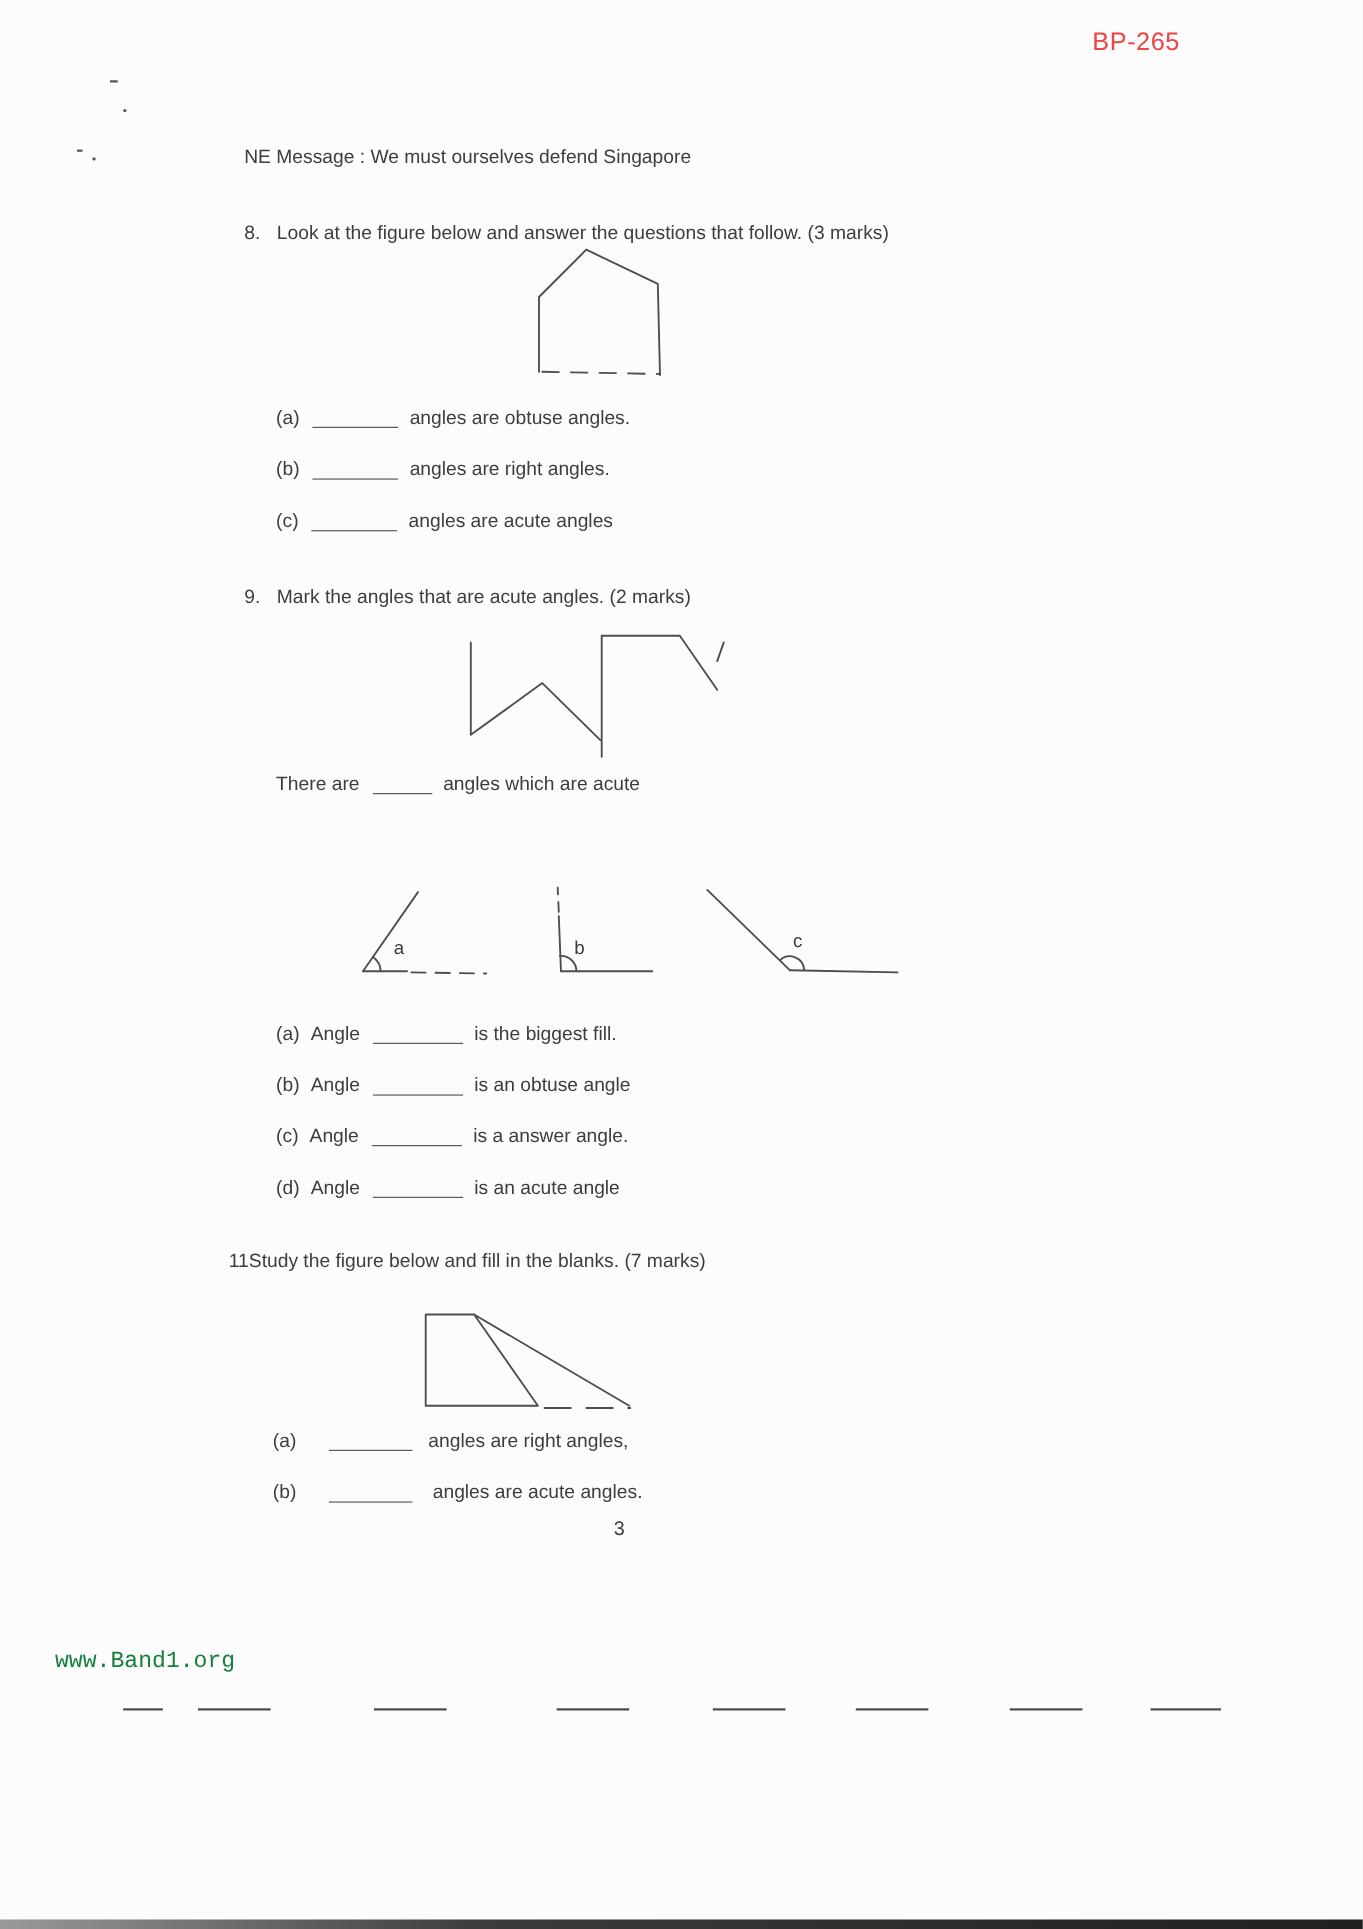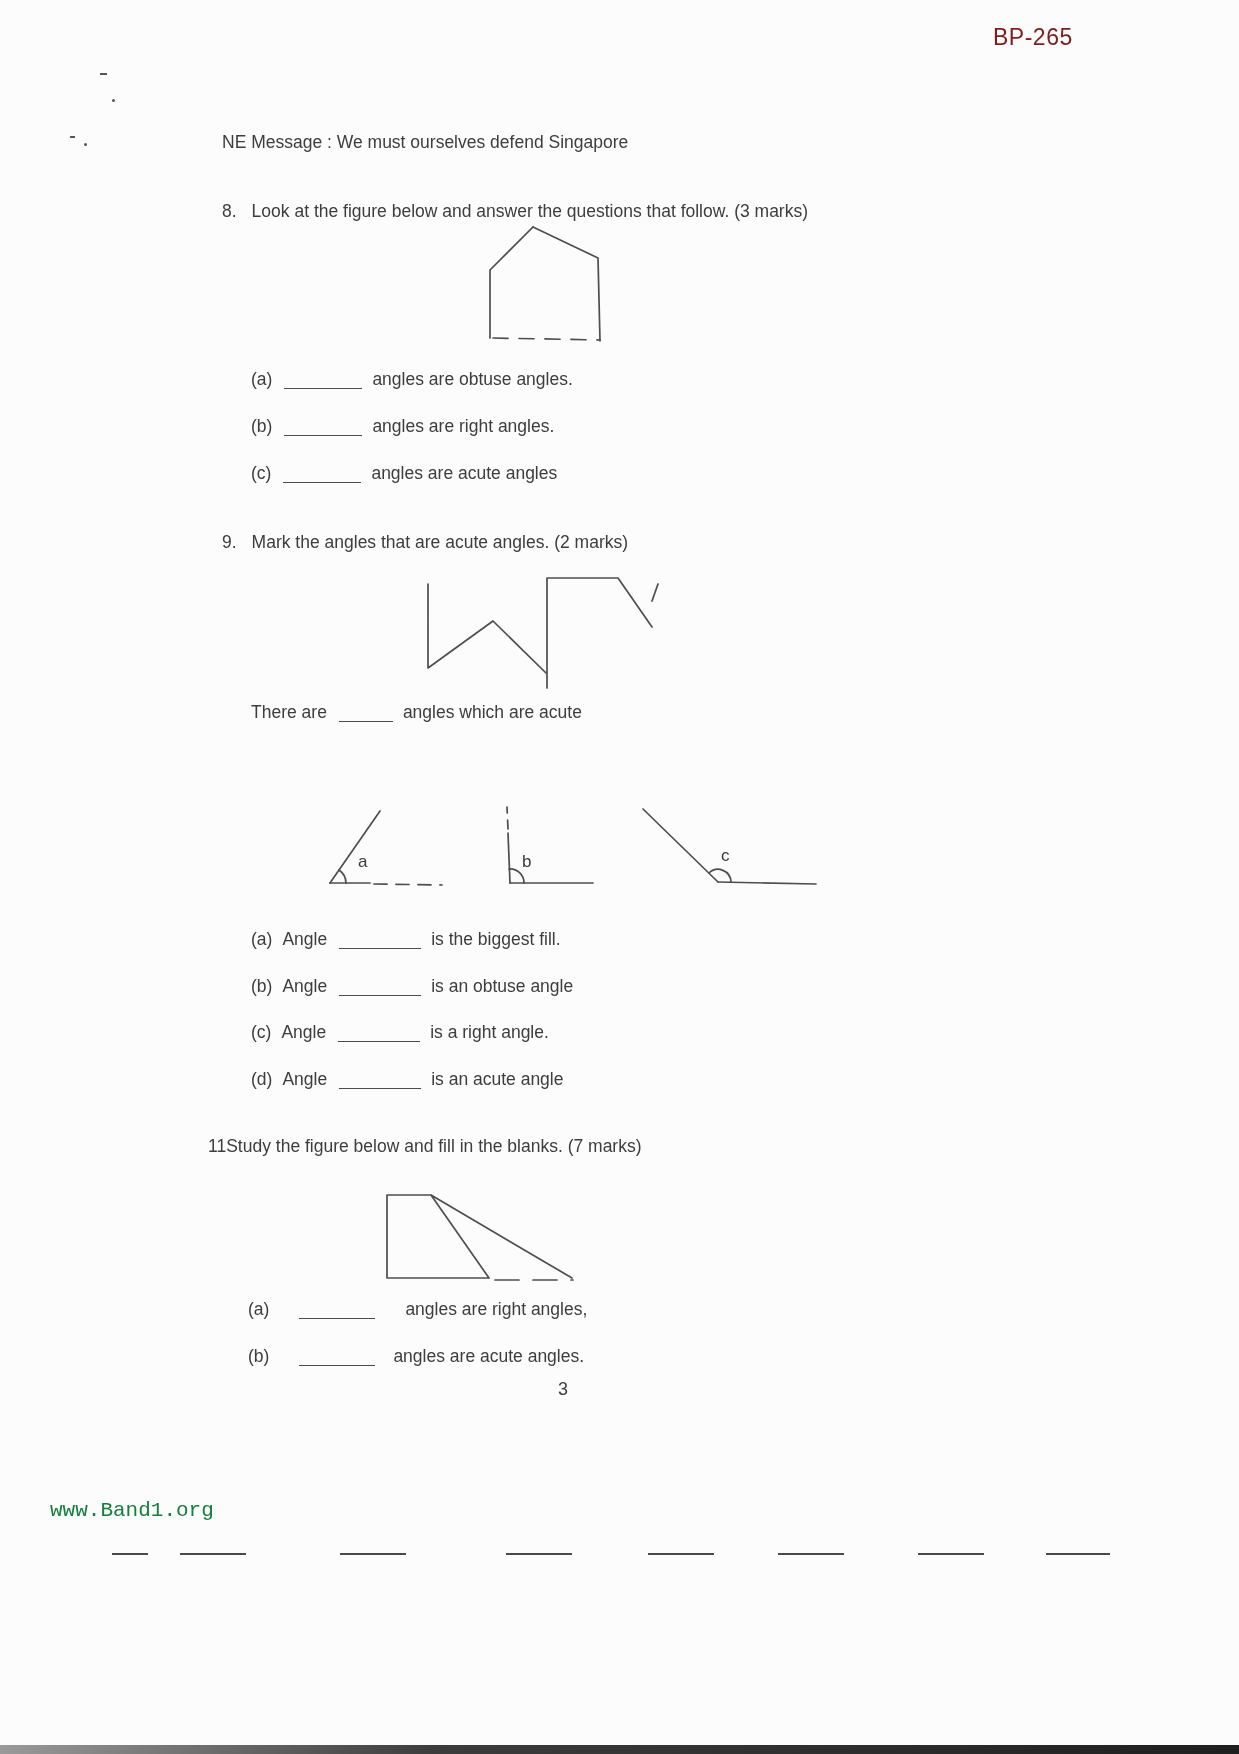--- a/index.html
+++ b/index.html
@@ -6,21 +6,21 @@
   html,body { background:#e9e9e9; }
   .page {
     position:relative; width:1239px; height:1754px;
     background:#fcfcfc; overflow:hidden;
     font-family:"Liberation Sans", sans-serif;
     color:#3d3d3d;
     filter: blur(0.35px);
   }
   .doc-ref {
     position:absolute; left:993px; top:24px;
-    font-size:23px; color:#7f1d1d; letter-spacing:0.5px;
+    font-size:23px; color:#ef4444; letter-spacing:0.5px;
   }
   .ne-message { position:absolute; left:222px; top:132px; font-size:17.5px;text-align:center; }
   .qrow { position:absolute; display:flex; font-size:17.5px; }
   .qrow .qnum { flex:none; }
   .part { position:absolute; display:flex; align-items:baseline; font-size:17.5px; white-space:nowrap; }
   .part > span { margin-right:10px; }
   .blank {
     display:inline-block; height:15px;
     border-bottom:1.7px solid #4c4c4c;
     align-self:flex-end; margin:0 6px 1px 2px;
@@ -141,21 +141,21 @@
   <div class="part" style="left:251px;top:976px">
     <span class="plabel">(b)</span>
     <span class="ptext">Angle</span>
     <span class="blank" style="width:82px"></span>
     <span class="ptext">is an obtuse angle</span>
   </div>
   <div class="part" style="left:251px;top:1022px">
     <span class="plabel">(c)</span>
     <span class="ptext">Angle</span>
     <span class="blank" style="width:82px"></span>
-    <span class="ptext">is a right angle.</span>
+    <span class="ptext">is a answer angle.</span>
   </div>
   <div class="part" style="left:251px;top:1069px">
     <span class="plabel">(d)</span>
     <span class="ptext">Angle</span>
     <span class="blank" style="width:82px"></span>
     <span class="ptext">is an acute angle</span>
   </div>
 
   <div class="qrow" style="left:208px;top:1136px;">
     <span class="qnum">11</span>
@@ -163,21 +163,21 @@
   </div>
 
   <svg class="fig" style="left:383px;top:1192px" width="196" height="94" viewBox="0 0 196 94">
     <path d="M4 3 L4 86 M4 3 L48 3 M48 3 L189 86 M48 3 L106 86 M4 86 L106 86"></path>
     <path d="M112 88 L190 88" stroke-dasharray="24 14"></path>
   </svg>
 
   <div class="part" style="left:248px;top:1299px">
     <span class="plabel" style="margin-right:28px">(a)</span>
     <span class="blank" style="width:76px"></span>
-    <span class="ptext" style="margin-left:20px">angles are right angles,</span>
+    <span class="ptext" style="margin-left:4px">angles are right angles,</span>
   </div>
   <div class="part" style="left:248px;top:1346px">
     <span class="plabel" style="margin-right:28px">(b)</span>
     <span class="blank" style="width:76px"></span>
     <span class="ptext" style="margin-left:8px">angles are acute angles.</span>
   </div>
 
   <div class="page-number">3</div>
 
   <div class="watermark">www.Band1.org</div>

